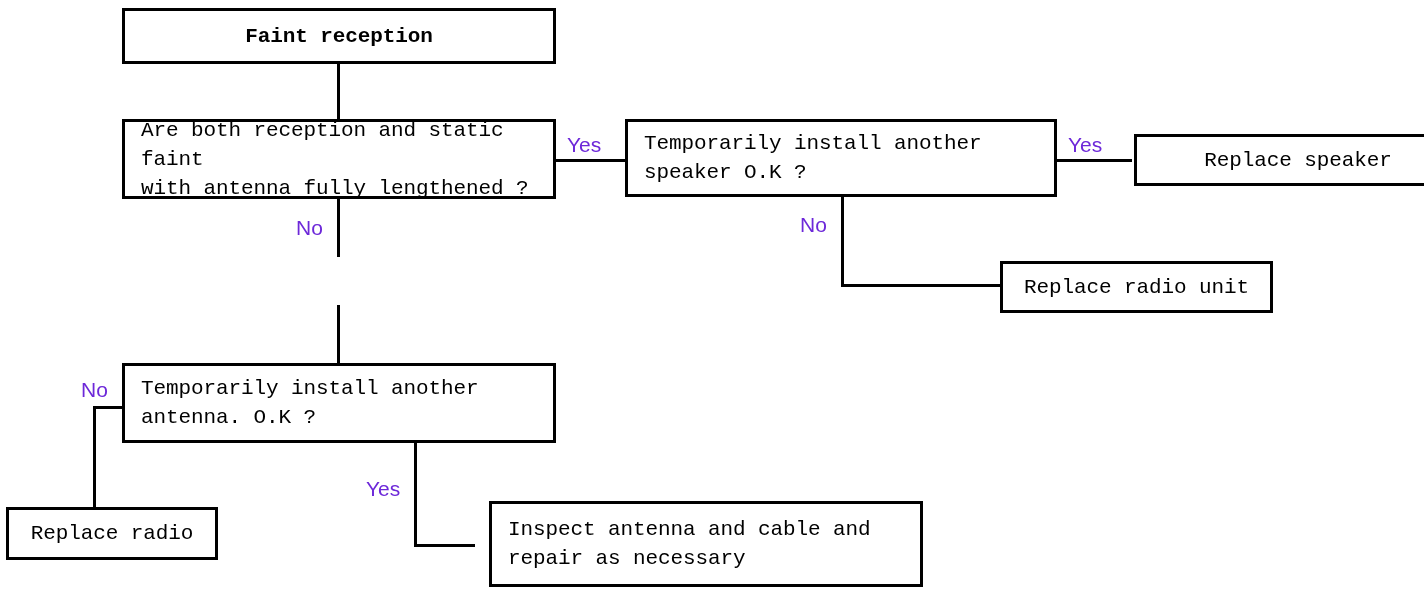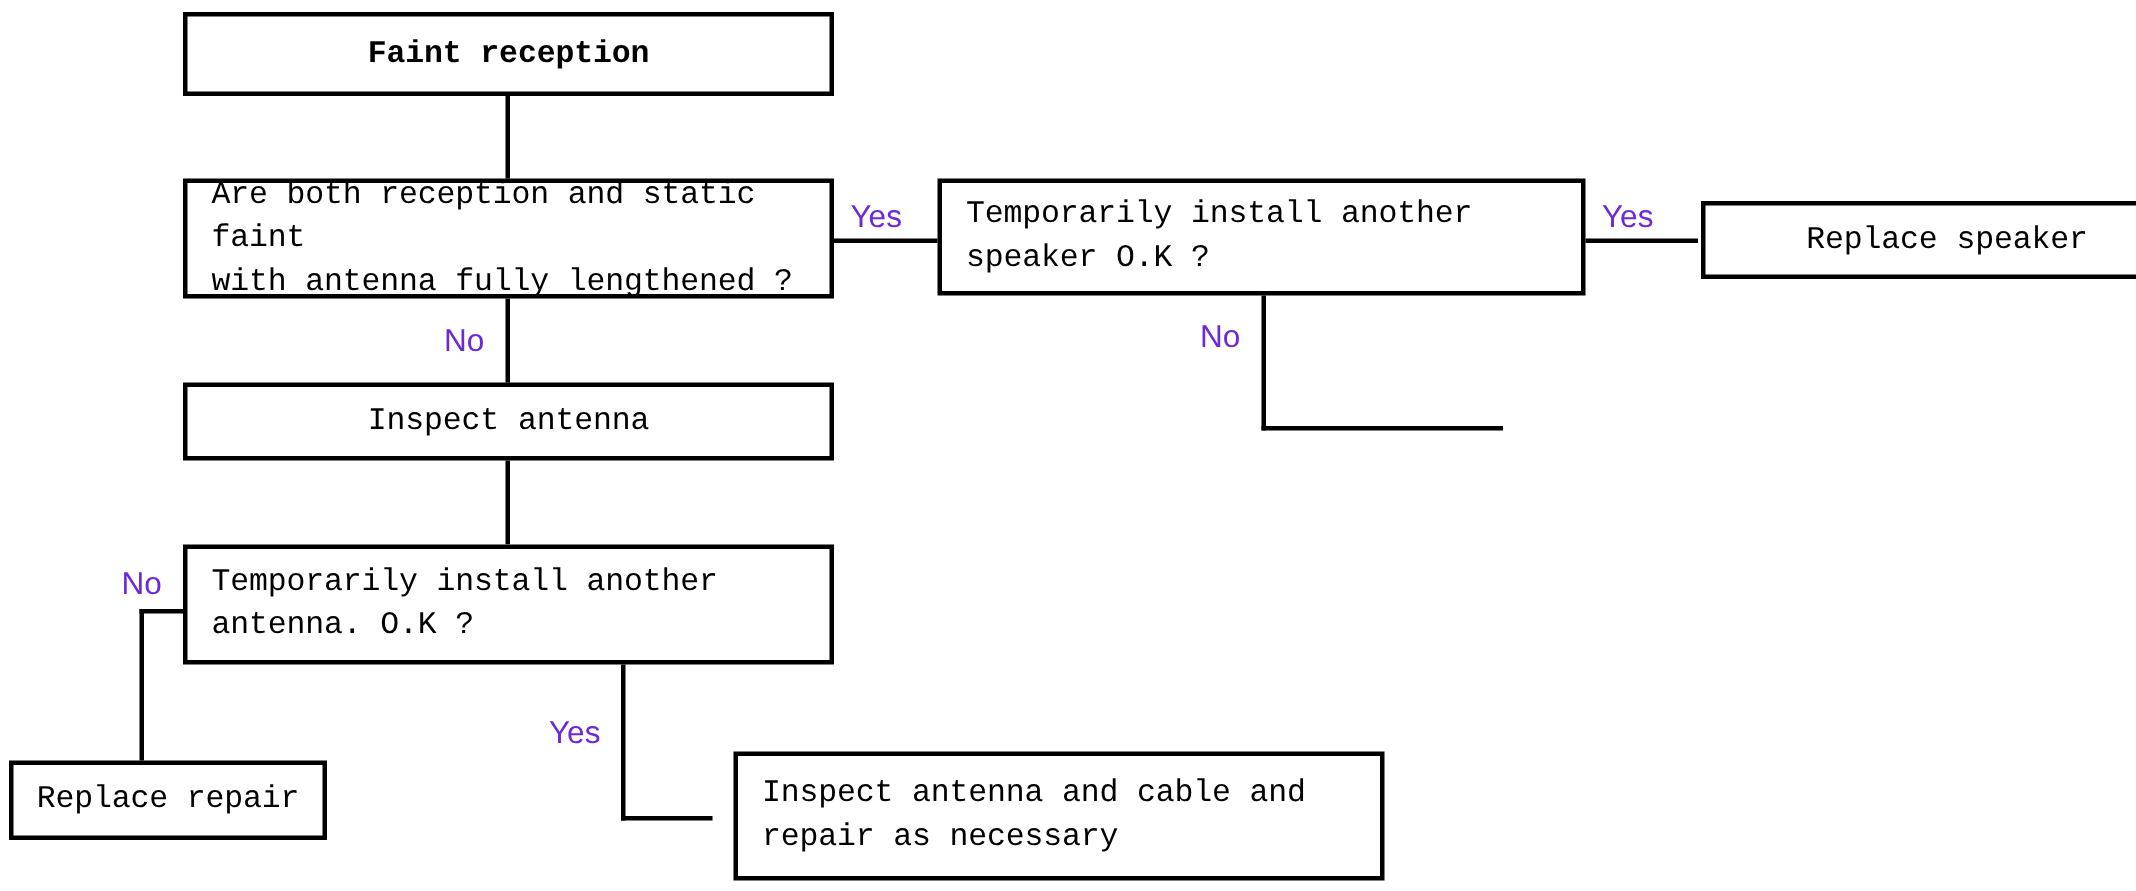--- a/index.html
+++ b/index.html
@@ -98,32 +98,32 @@
 
   <div class="node left" style="left:625px; top:119px; width:432px; height:78px;">
     <span class="txt">Temporarily install another
 speaker O.K ?</span>
   </div>
 
   <div class="node center" style="left:1134px; top:134px; width:328px; height:52px;">
     <span class="txt">Replace speaker</span>
   </div>
 
+  <div class="node center" style="left:1000px; top:261px; width:273px; height:52px;">
+    <span class="txt">Replace radio unit</span>
+  </div>
 
-  <div class="node center" style="left:122px; top:255px; width:434px; height:52px;">
-    <span class="txt">Inspect antenna</span>
-  </div>
 
   <div class="node left" style="left:122px; top:363px; width:434px; height:80px;">
     <span class="txt">Temporarily install another
 antenna. O.K ?</span>
   </div>
 
   <div class="node center" style="left:6px; top:507px; width:212px; height:53px;">
-    <span class="txt">Replace repair</span>
+    <span class="txt">Replace radio</span>
   </div>
 
   <div class="node left" style="left:473px; top:501px; width:434px; height:86px;margin-left:16px;">
     <span class="txt">Inspect antenna and cable and
 repair as necessary</span>
   </div>
 
   <div class="edgelabel" style="left:567px; top:133px;">Yes</div>
 
   <div class="edgelabel" style="left:296px; top:216px;">No</div>

